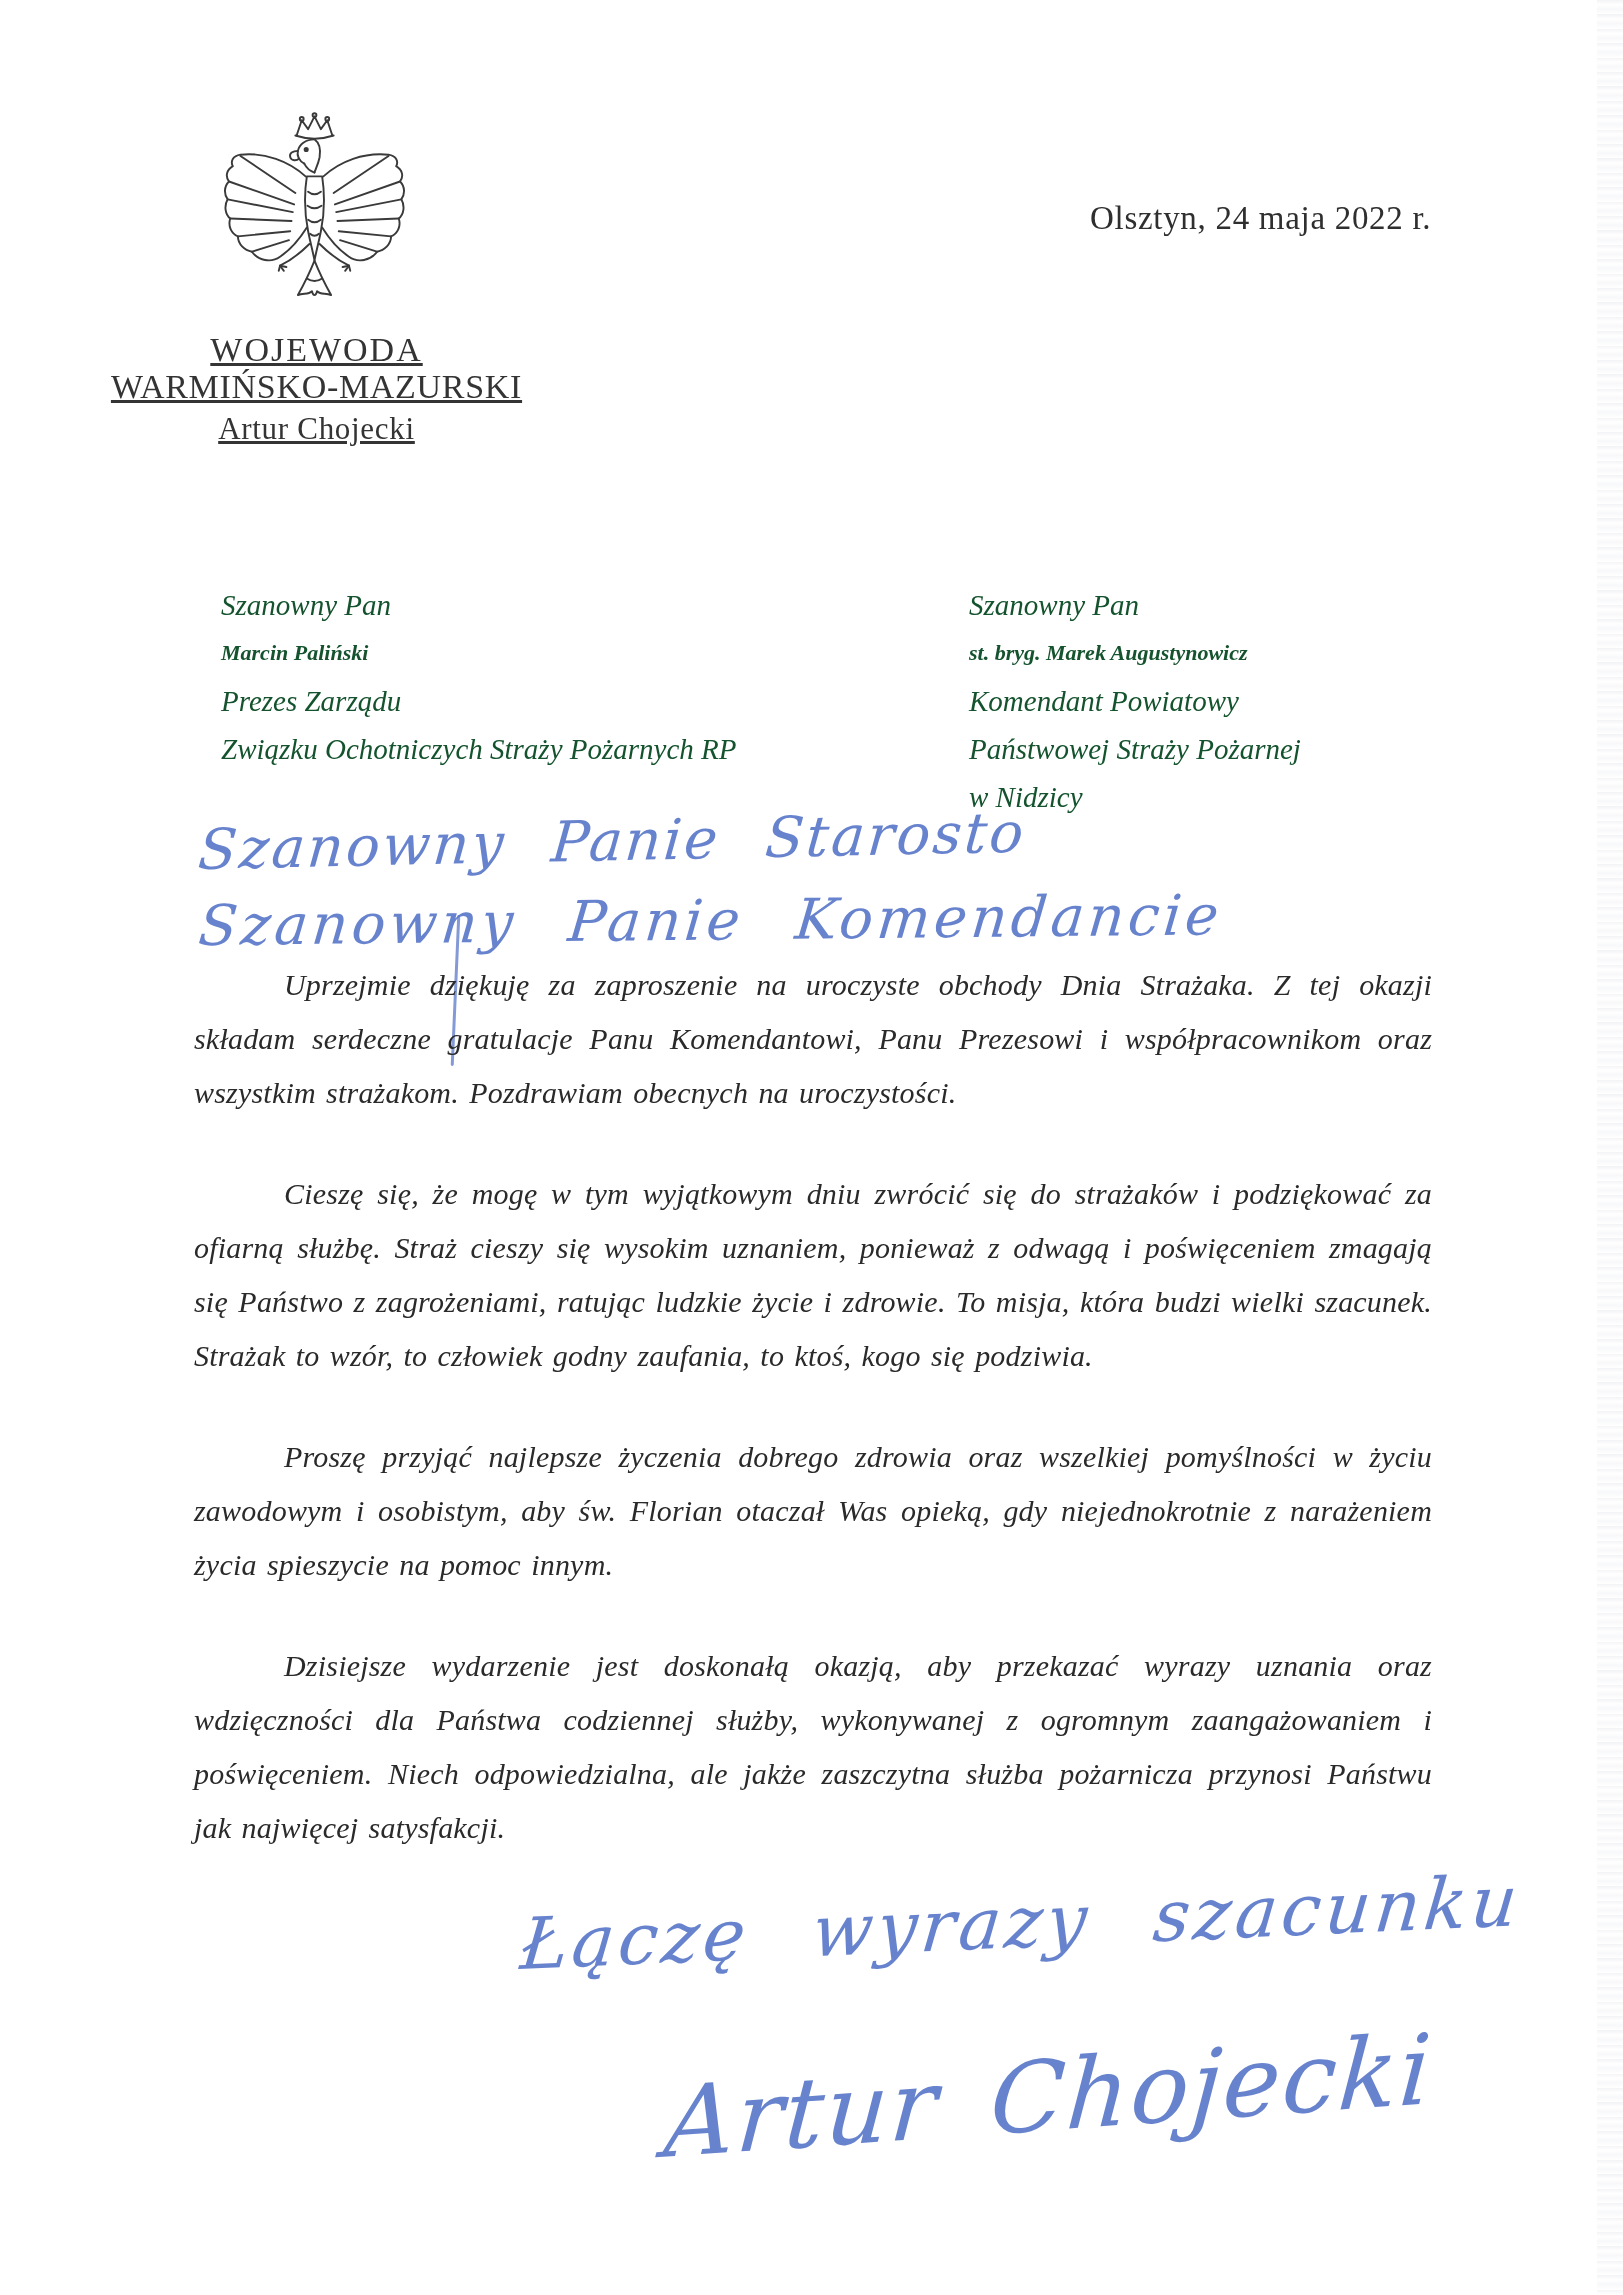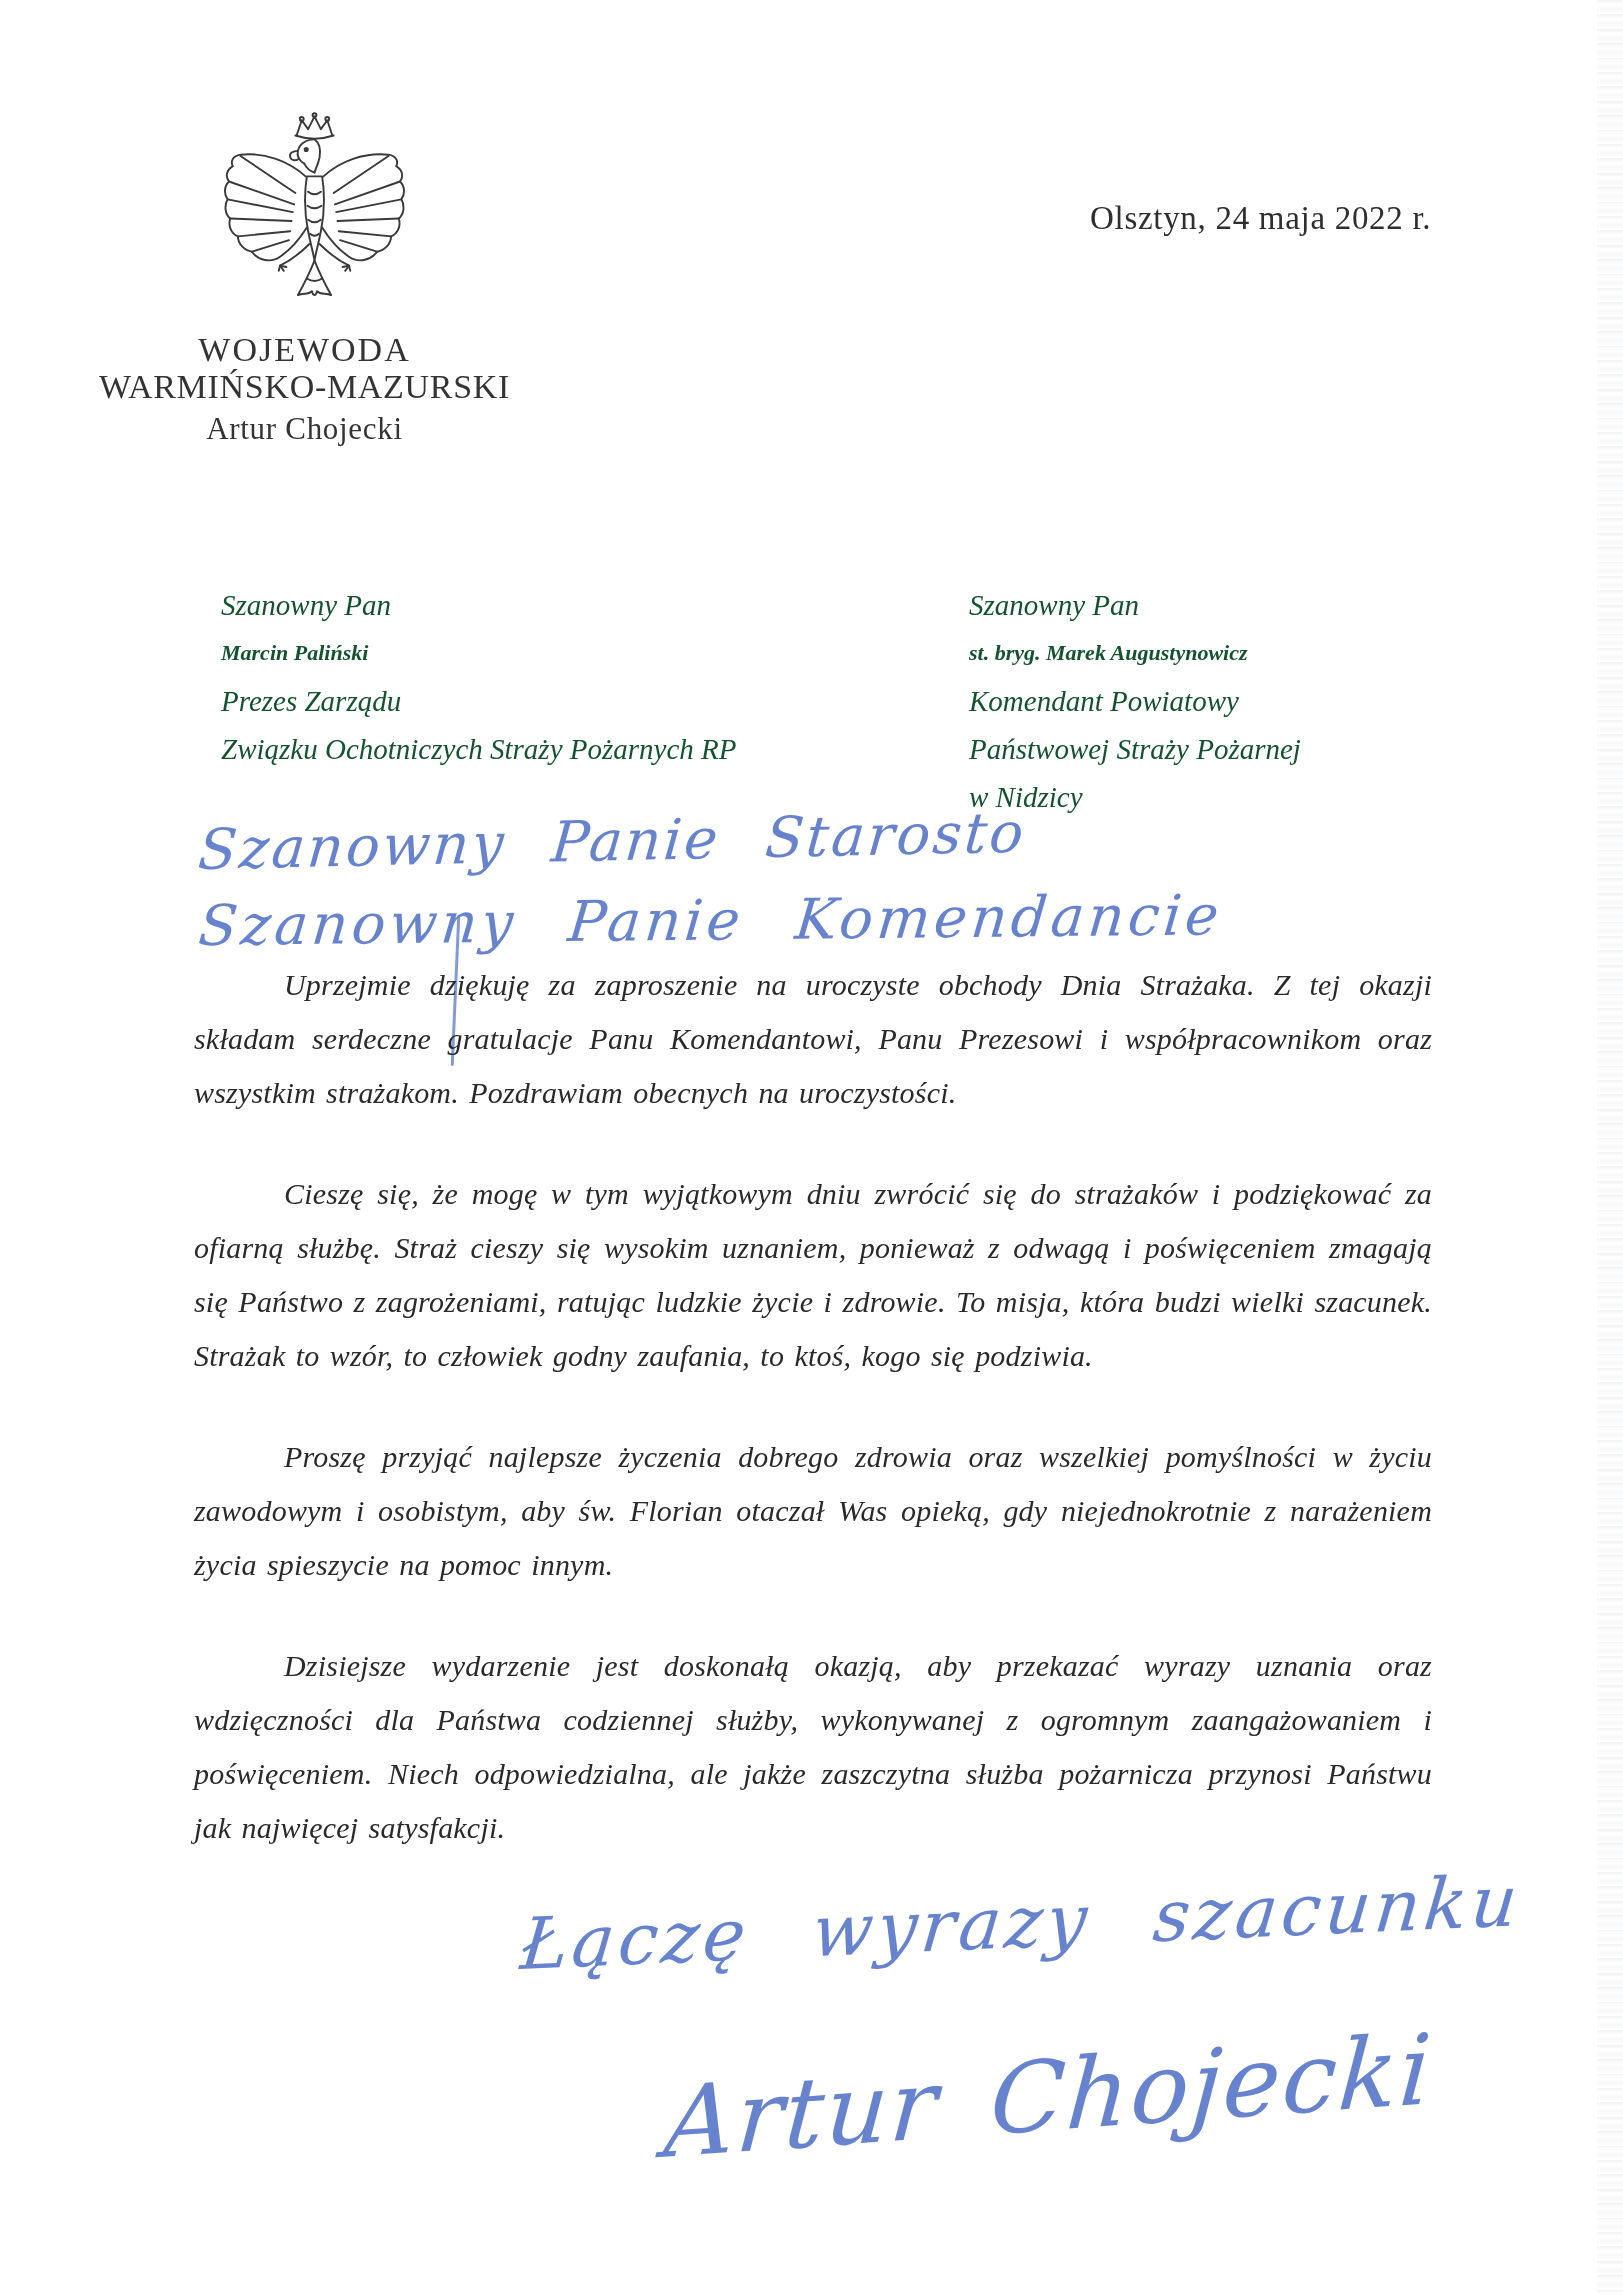--- a/index.html
+++ b/index.html
@@ -30,24 +30,25 @@
   }
 
   
   .emblem {
     position: absolute;
     left: 217px; top: 110px;
     width: 195px; height: 217px;
   }
   .office-block {
     position: absolute;
-    left: 56px; top: 331px;
+    left: 68px; top: 331px;
     width: 497px;
     text-align: center;
     color: #343434;
+    text-decoration: underline;
   }
   .office-line1 {
     font-size: 34px; line-height: 37px; letter-spacing: 2px;
   }
   .office-line2 {
     font-size: 34px; line-height: 37px; letter-spacing: 0.7px;
   }
   .office-holder {
     font-size: 31px; line-height: 34px; margin-top: 6.5px; letter-spacing: 0.7px;
   }

